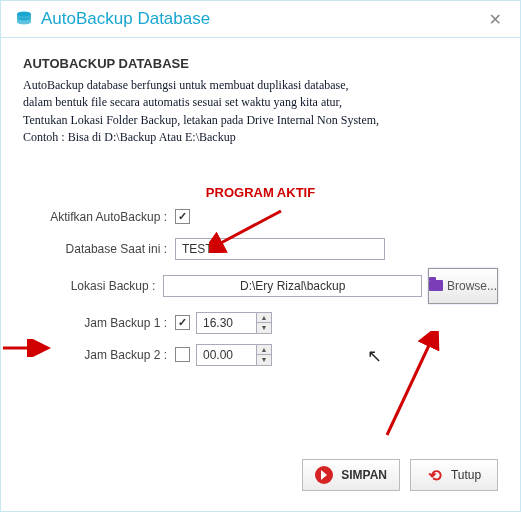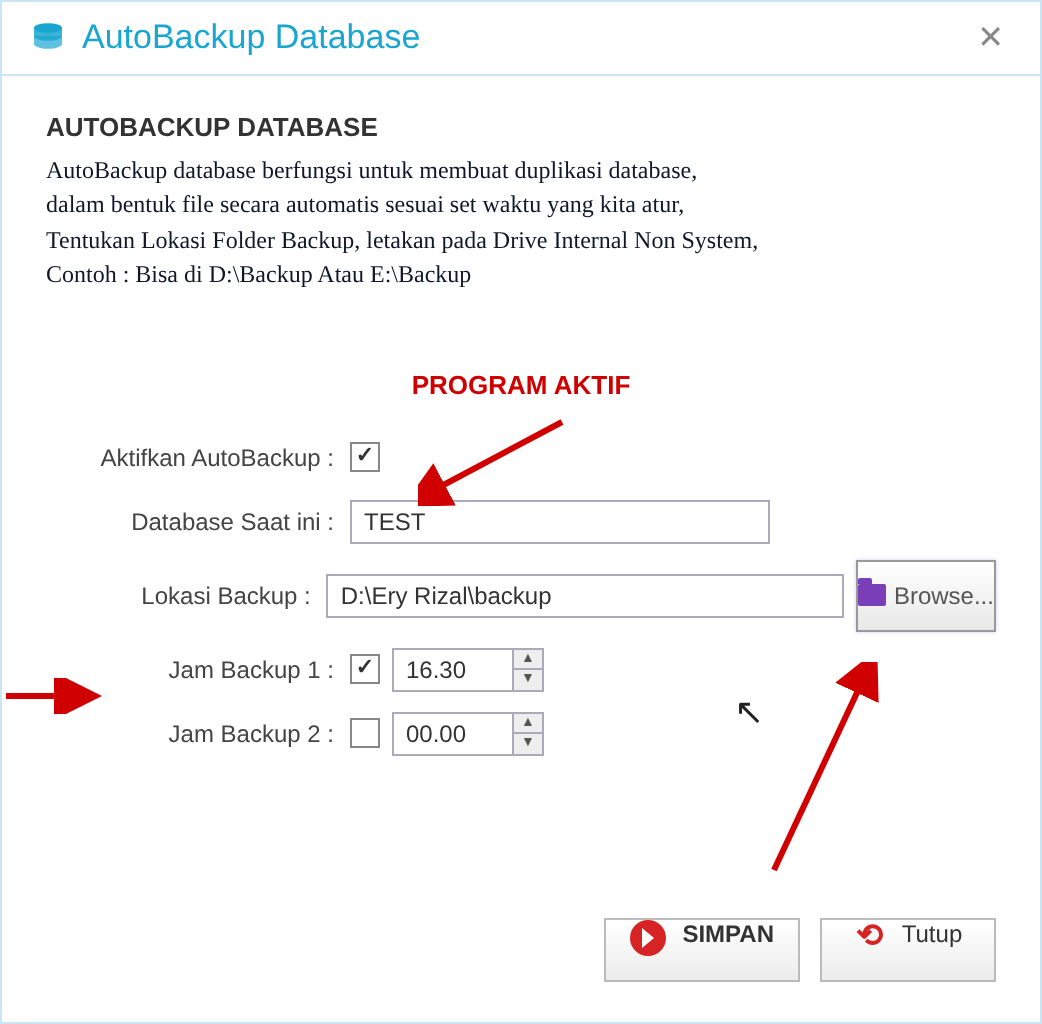--- a/index.html
+++ b/index.html
@@ -54,21 +54,21 @@
   }
   .status {
     text-align: center;
     font-weight: bold;
     color: #d00000;
     font-size: 13px;
     margin-top: 38px;
     margin-bottom: 4px;
   }
   .form {
-    margin-top: 16px;
+    margin-top: 4px;
   }
   .row {
     display: flex;
     align-items: center;
     margin-bottom: 6px;
     min-height: 26px;
   }
   .label {
     width: 152px;
     text-align: right;
@@ -91,21 +91,21 @@
   .checkbox.checked::before { content: "✓"; color: #333; font-weight: bold; }
   input.text {
     height: 22px;
     border: 1px solid #aab;
     padding: 2px 6px;
     font-size: 12px;
     font-family: inherit;
     color: #333;
   }
   .w-wide { width: 210px; }
-  .w-full { width: 280px; }
+  .w-full { width: 280px; text-align: center; }
   .spinner-wrap {
     position: relative;
     width: 76px;
   }
   .spinner-wrap input.text { width: 76px; padding-right: 6px; }
   .spin-btns {
     position: absolute;
     right: 1px; top: 1px; bottom: 1px;
     width: 15px;
     display: flex;
@@ -156,20 +156,21 @@
     right: 22px;
     display: flex;
     gap: 10px;
   }
   .btn {
     height: 32px;
     min-width: 88px;
     border: 1px solid #bbb;
     background: linear-gradient(#fff,#ececec);
     display: inline-flex;
+    align-items: center;
     justify-content: center;
     gap: 8px;
     font-size: 12px;
     cursor: pointer;
     padding: 0 12px;
   }
   .btn .label-t { font-weight: bold; color: #333; }
   .btn .label-n { font-weight: 400; color: #333; }
   .play-ico {
     width: 18px; height: 18px;

